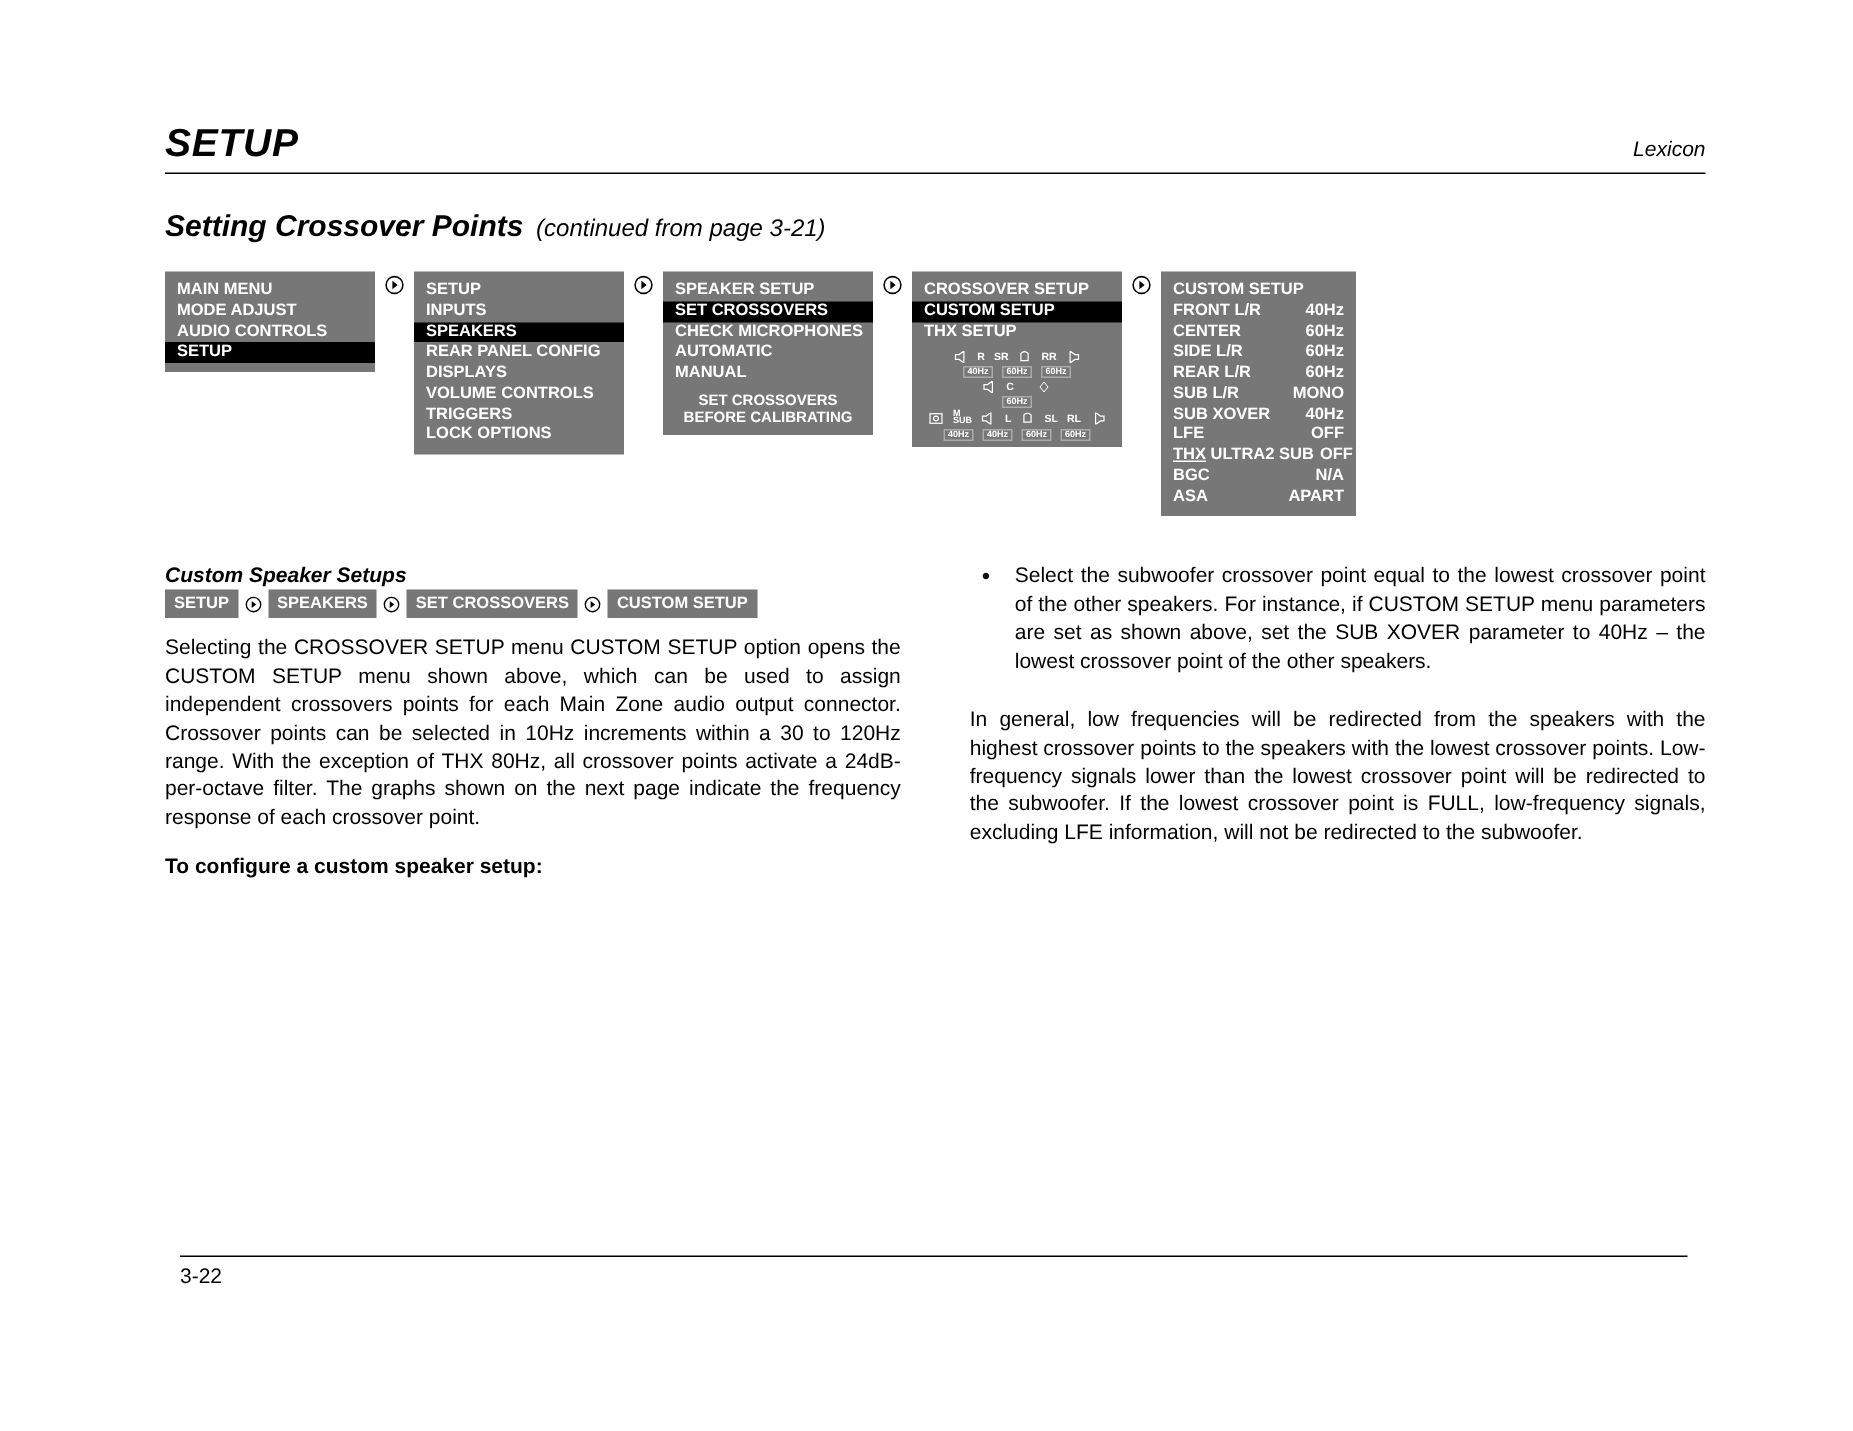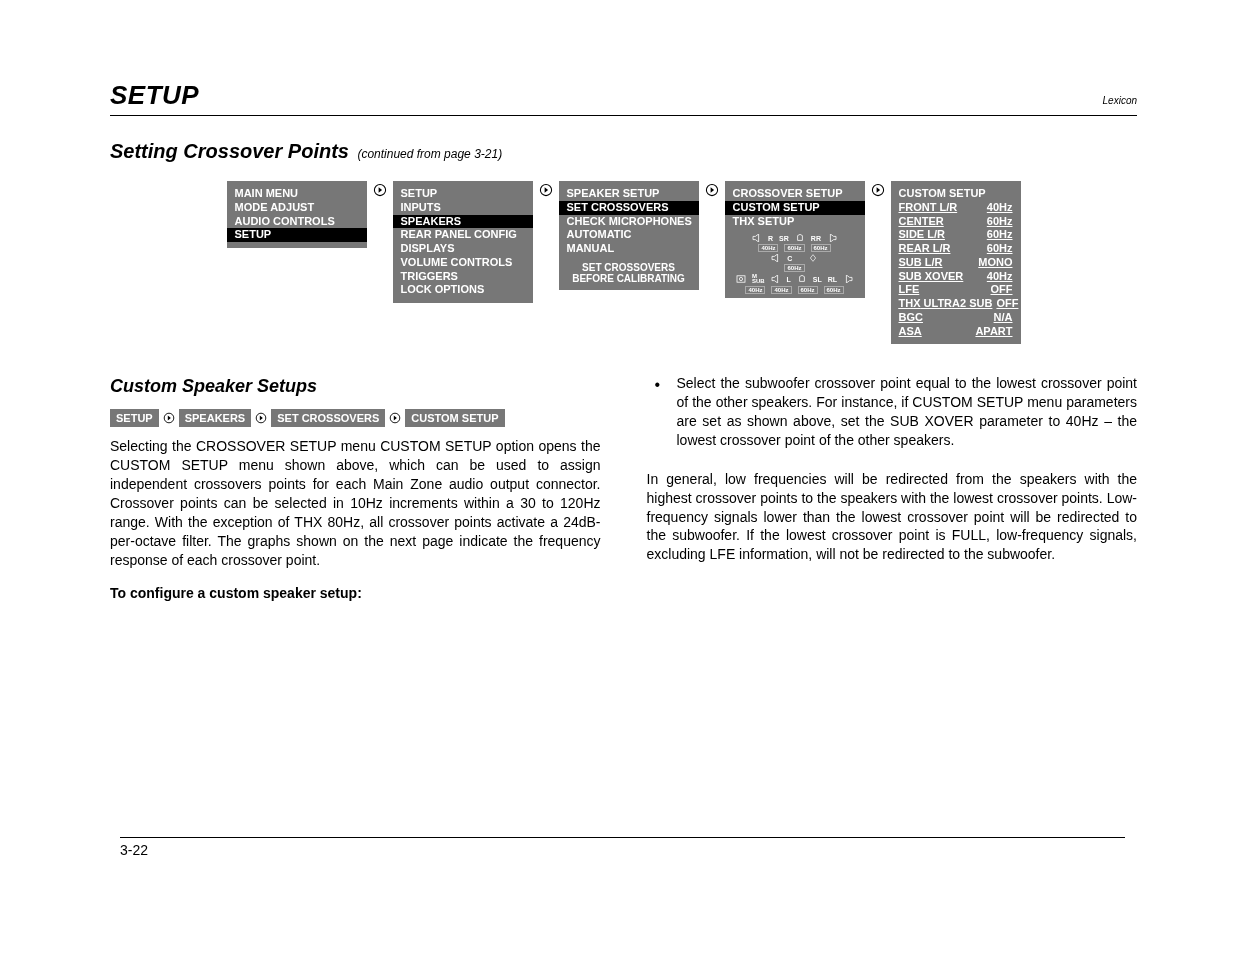--- a/index.html
+++ b/index.html
@@ -25,40 +25,39 @@
     margin-bottom: 24px;
   }
   .setup-title {
     font-style: italic;
     font-weight: 600;
     font-size: 26px;
     letter-spacing: 0.5px;
   }
   .brand {
     font-style: italic;
-    font-size: 10px;
+    font-size: 14px;
   }
   .section-head {
     font-style: italic;
     font-weight: 700;
     font-size: 20px;
   }
   .cont {
     font-style: italic;
     font-weight: 400;
-    font-size: 12px;
+    font-size: 16px;
     margin-left: 4px;
   }
   .menu-row {
     display: flex;
     align-items: flex-start;
     gap: 6px;
     margin-top: 18px;
     margin-bottom: 30px;
-    justify-content: center;
   }
   .menu-box {
     background: #777;
     color: #fff;
     font-family: Arial, sans-serif;
     font-weight: 700;
     font-size: 11px;
     line-height: 1.25;
     padding: 6px 8px;
     box-sizing: border-box;
@@ -82,21 +81,21 @@
     line-height: 1.1;
   }
   .arrow-between {
     margin-top: 2px;
   }
   .arrow-svg {
     width: 14px;
     height: 14px;
     display: block;
   }
-  .row-flex { display:flex; justify-content:space-between;text-decoration:underline; }
+  .row-flex { display:flex; justify-content:space-between; }
   .custom-grid .row-flex { gap:4px; }
   .diagram {
     margin-top: 6px;
     font-size: 6px;
     color:#fff;
     line-height:1;
   }
   .diagram .drow { display:flex; justify-content:center; gap:6px; align-items:center; margin-top:2px;}
   .diagram .lbl { font-weight:700; font-size:7px; }
   .diagram .freq { border:1px solid #aaa; padding:0 2px; font-size:6px; }
@@ -106,22 +105,21 @@
     gap: 46px;
   }
   .col {
     flex: 1;
     font-size: 14px;
     line-height: 1.35;
   }
   .sub-head {
     font-style: italic;
     font-weight: 700;
-    font-size: 18px;
-    margin-bottom: 10px;
+    font-size: 14px;
   }
   .crumb-row {
     display: flex;
     align-items: center;
     gap: 4px;
     margin-bottom: 10px;
   }
   .crumb {
     background: #777;
     color: #fff;

